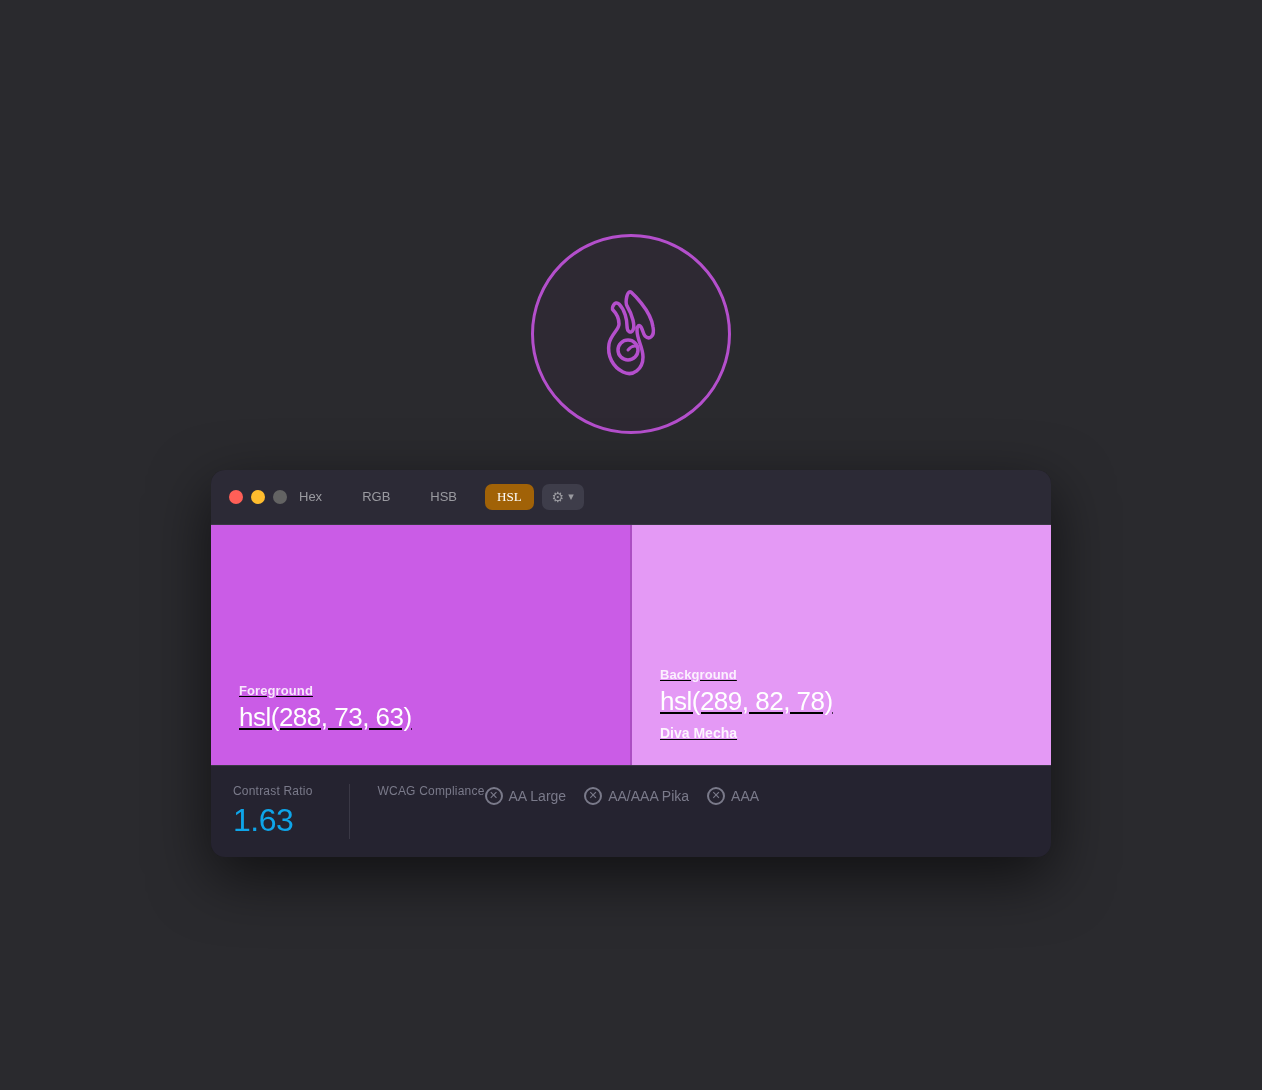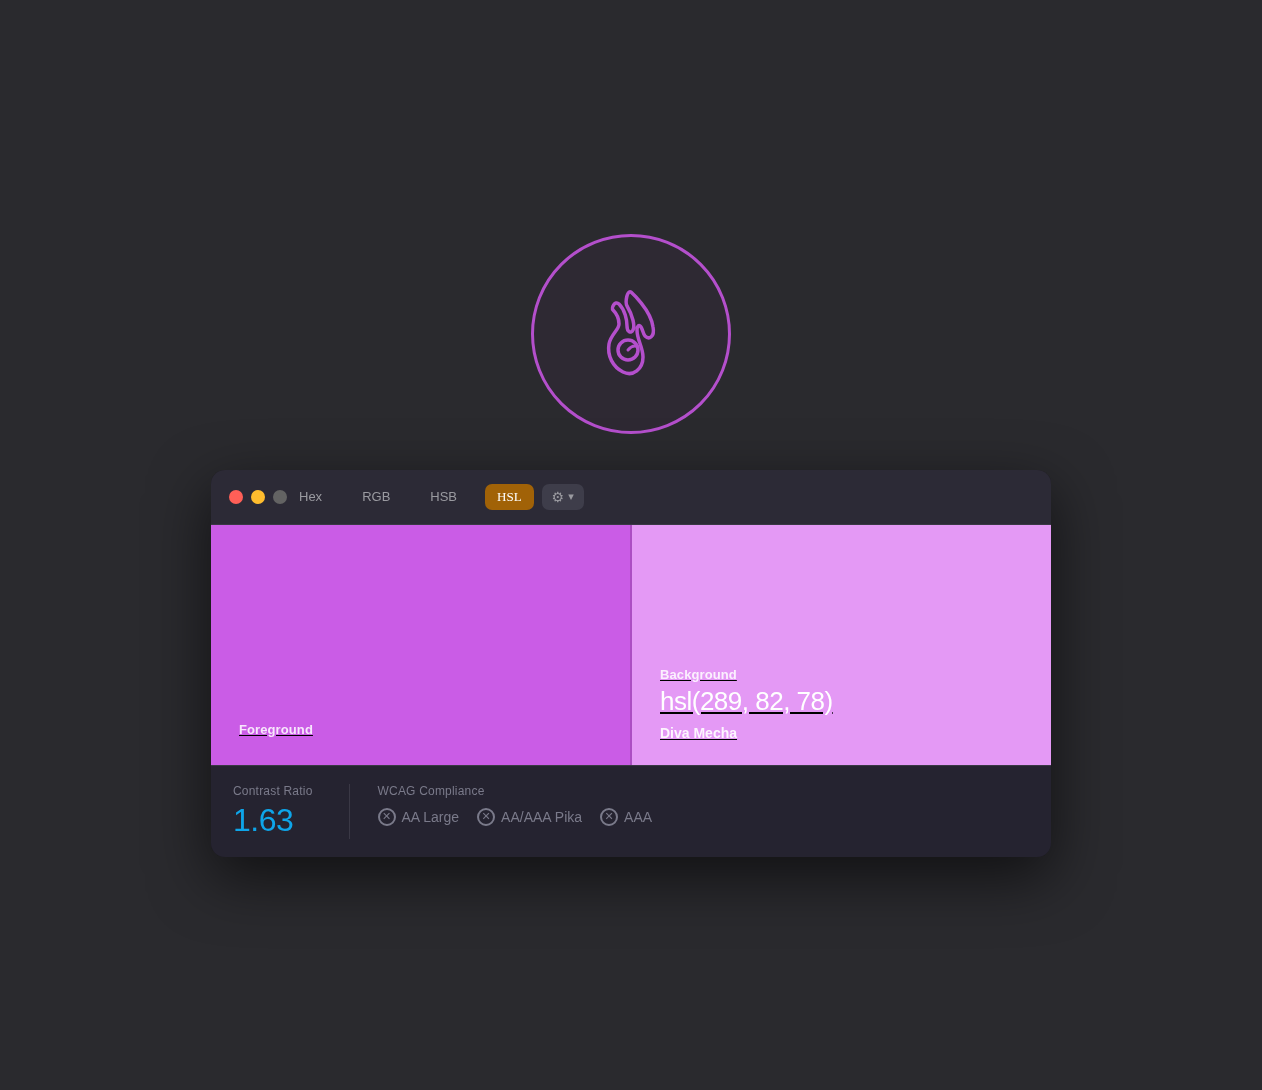--- a/index.html
+++ b/index.html
@@ -189,21 +189,21 @@
 
     .contrast-value {
       font-size: 32px;
       font-weight: 500;
       color: #0ea5e9;
       letter-spacing: -0.5px;
     }
 
     .wcag-section {
       display: flex;
-      flex-direction: column;
+      flex-direction: row;
       justify-content: flex-start;
     }
 
     .wcag-label {
       font-size: 12px;
       font-weight: 500;
       color: #7a7a8a;
       margin-bottom: 10px;
       letter-spacing: 0.2px;
     }
@@ -269,20 +269,21 @@
     </div>
     <button class="settings-btn">
       <span>⚙</span>
       <span style="font-size:11px;">▾</span>
     </button>
   </div>
 
   <div class="color-swatches">
     <div class="swatch swatch-fg">
       <div class="swatch-label">Foreground</div>
+      <div class="swatch-value">hsl(288, 73, 63)</div>
     </div>
     <div class="swatch swatch-bg">
       <div class="swatch-label">Background</div>
       <div class="swatch-value">hsl(289, 82, 78)</div>
       <div class="swatch-name">Diva Mecha</div>
     </div>
   </div>
 
   <div class="contrast-bar">
     <div class="contrast-section">

